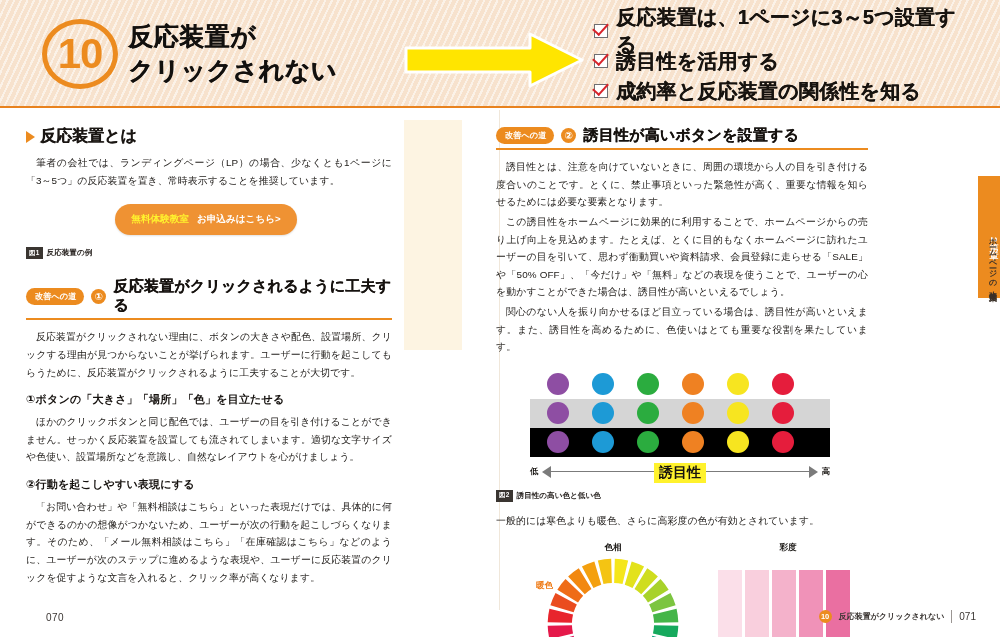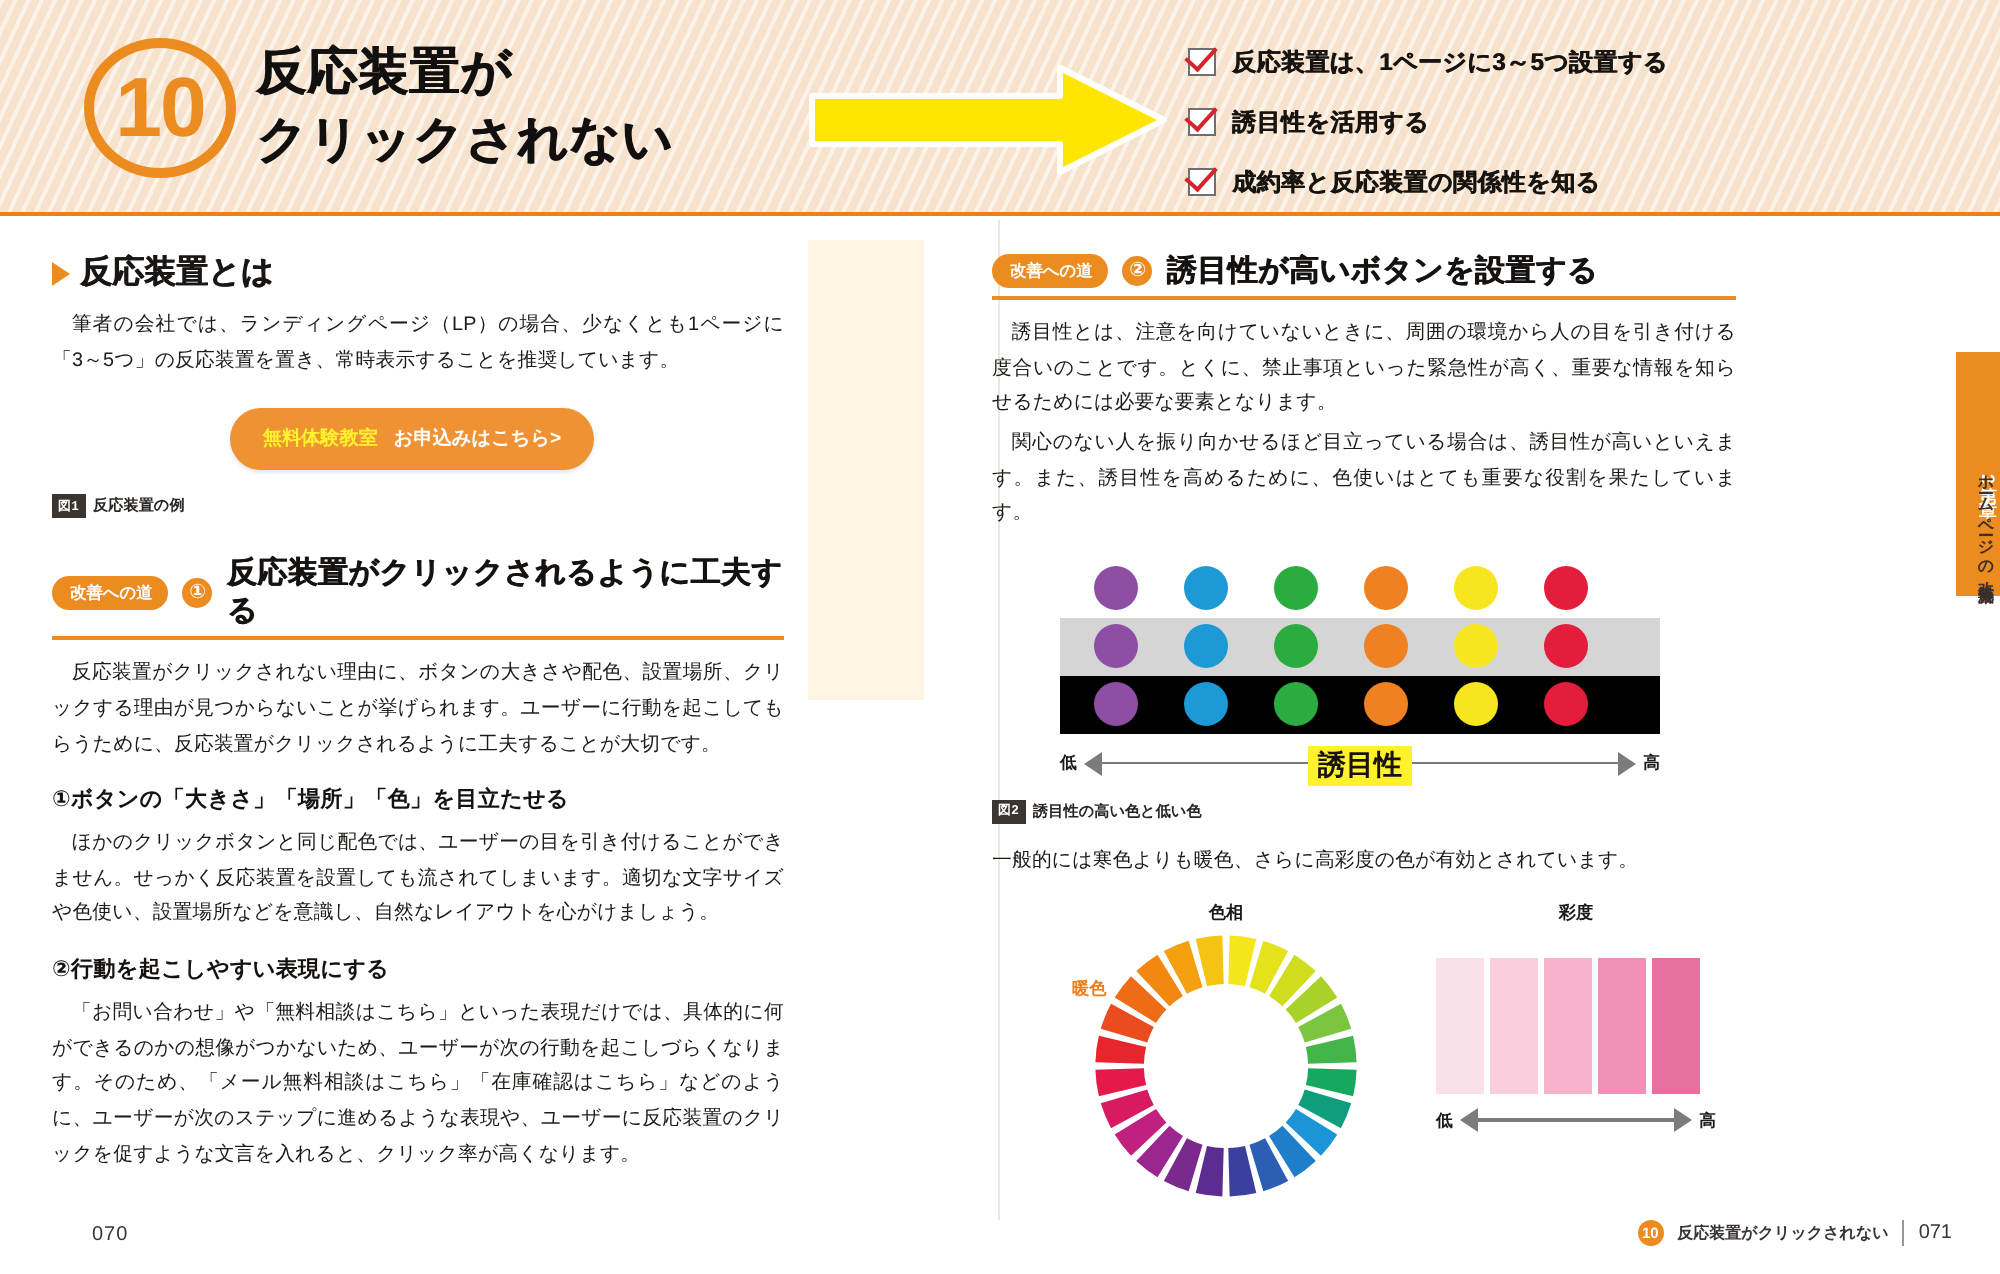--- a/index.html
+++ b/index.html
@@ -37,23 +37,22 @@
   .check-box {
     width: 14px; height: 14px; border: 1.4px solid #6f6f72; background: #fff;
     margin-right: 8px; position: relative; flex: none;
   }
   .check-box::after {
     content: ""; position: absolute; left: 1px; top: -5px;
     width: 7px; height: 13px; border: solid #d8232a;
     border-width: 0 2.6px 2.6px 0; transform: rotate(42deg);
   }
   .check-text {
-    font-size: 12px; font-weight: bold; color: #17130f; letter-spacing: 0.2px;
+    font-size: 20px; font-weight: bold; color: #17130f; letter-spacing: 0.2px;
     text-shadow: 0.4px 0 0 #17130f;
-    text-align: right;
   }
 
   
   .col-left  { position: absolute; left: 26px;  top: 126px; width: 366px; }
   .col-right { position: absolute; left: 496px; top: 126px; width: 372px; }
 
   .sec-head {
     font-size: 16px; font-weight: bold; color: #1a1613;
     margin-bottom: 7px; display: flex; align-items: center;
     text-shadow: 0.4px 0 0 #1a1613;
@@ -263,20 +262,21 @@
 
   <div class="col-right">
 
     <div class="ribbon" style="margin-top:0">
       <span class="ribbon-pill">改善への道</span>
       <span class="ribbon-no">②</span>
       <span class="ribbon-title">誘目性が高いボタンを設置する</span>
     </div>
 
     <p class="body">誘目性とは、注意を向けていないときに、周囲の環境から人の目を引き付ける度合いのことです。とくに、禁止事項といった緊急性が高く、重要な情報を知らせるためには必要な要素となります。</p>
+    <p class="body">この誘目性をホームページに効果的に利用することで、ホームページからの売り上げ向上を見込めます。たとえば、とくに目的もなくホームページに訪れたユーザーの目を引いて、思わず衝動買いや資料請求、会員登録に走らせる「SALE」や「50% OFF」、「今だけ」や「無料」などの表現を使うことで、ユーザーの心を動かすことができた場合は、誘目性が高いといえるでしょう。</p>
     <p class="body">関心のない人を振り向かせるほど目立っている場合は、誘目性が高いといえます。また、誘目性を高めるために、色使いはとても重要な役割を果たしています。</p>
 
     <div class="fig2">
       <div class="band w" id="band0">
           <span class="dot" style="background: rgb(142, 78, 163);"></span>
           <span class="dot" style="background: rgb(29, 154, 214);"></span>
           <span class="dot" style="background: rgb(43, 172, 63);"></span>
           <span class="dot" style="background: rgb(239, 129, 34);"></span>
           <span class="dot" style="background: rgb(247, 229, 32);"></span>
           <span class="dot" style="background: rgb(229, 29, 60);"></span>

